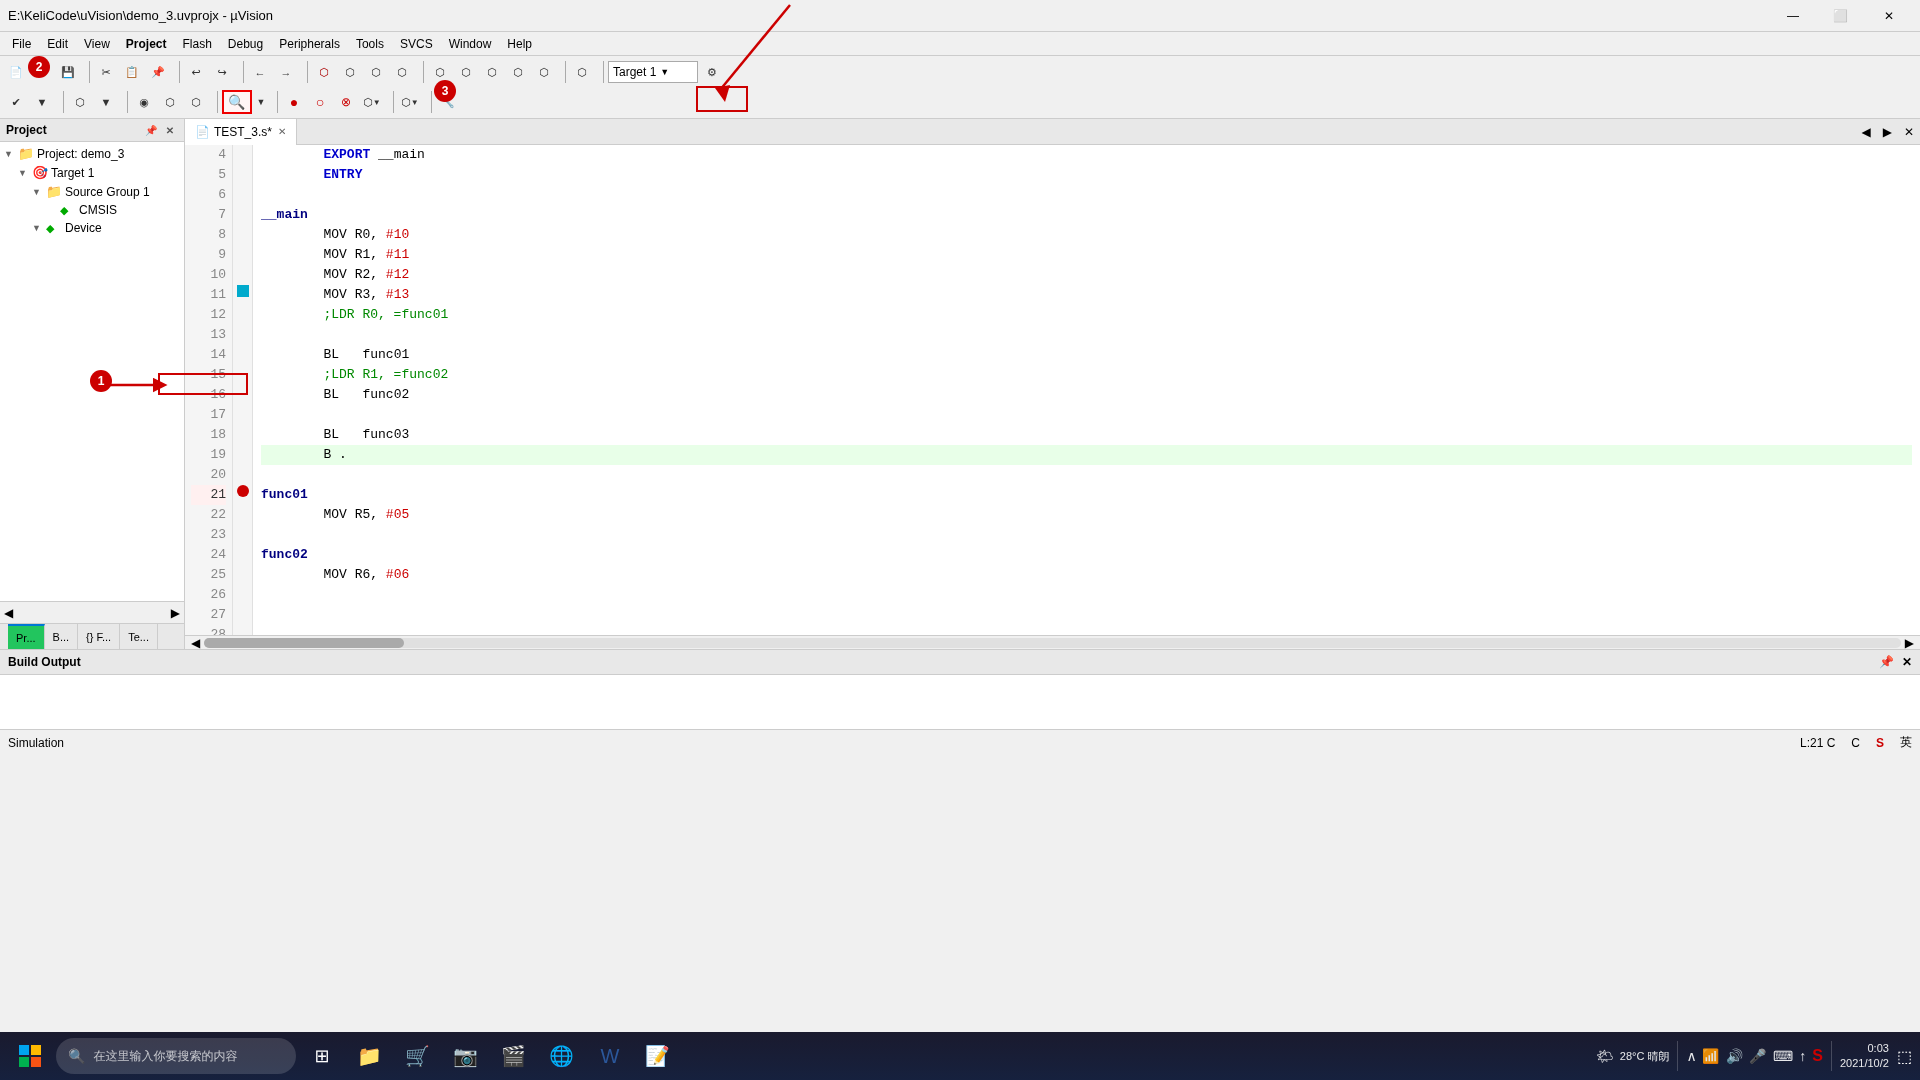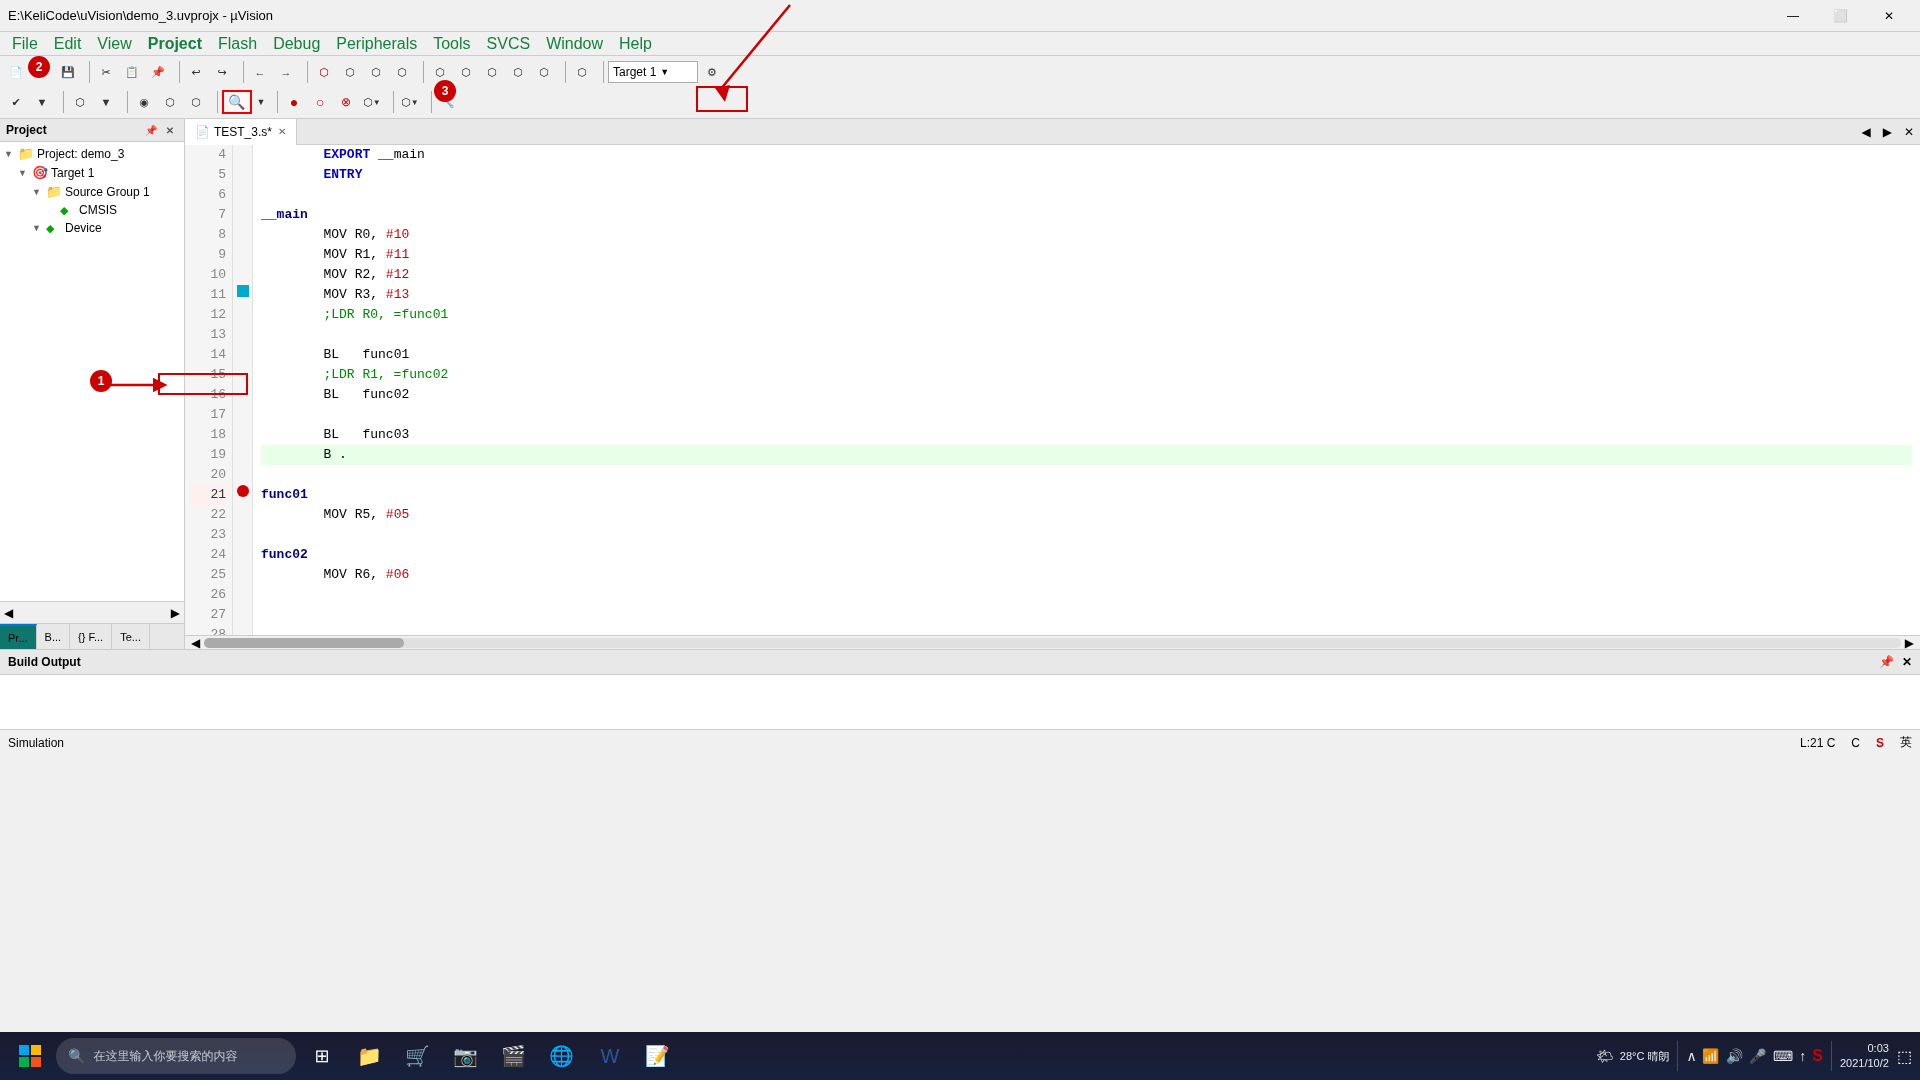--- a/index.html
+++ b/index.html
@@ -28,22 +28,22 @@
       background: #f0f0f0;
       height: 24px;
       display: flex;
       align-items: center;
       padding: 0 4px;
       border-bottom: 1px solid #ccc;
     }
     .menu-item {
       padding: 2px 8px;
       cursor: pointer;
-      font-size: 16px;
-      color: #15803d;
+      font-size: 12px;
+      color: #000000;
     }
 
     
     #toolbar-area {
       background: #f0f0f0;
       border-bottom: 1px solid #ccc;
       padding: 2px 4px;
       display: flex;
       flex-direction: column;
       gap: 2px;
@@ -135,21 +135,21 @@
       height: 26px;
     }
     .panel-tab {
       display: flex; align-items: center; justify-content: center;
       padding: 0 8px;
       font-size: 11px;
       cursor: pointer;
       border-right: 1px solid #ccc;
       white-space: nowrap;
     }
-    .panel-tab.active { background: #0f766e; border-top: 2px solid #0078d4; }
+    .panel-tab.active { background: #22c55e; border-top: 2px solid #0078d4; margin-left: 8px; }
 
     
     #editor-area {
       flex: 1;
       display: flex;
       flex-direction: column;
       overflow: hidden;
     }
     #editor-tabs {
       display: flex;

